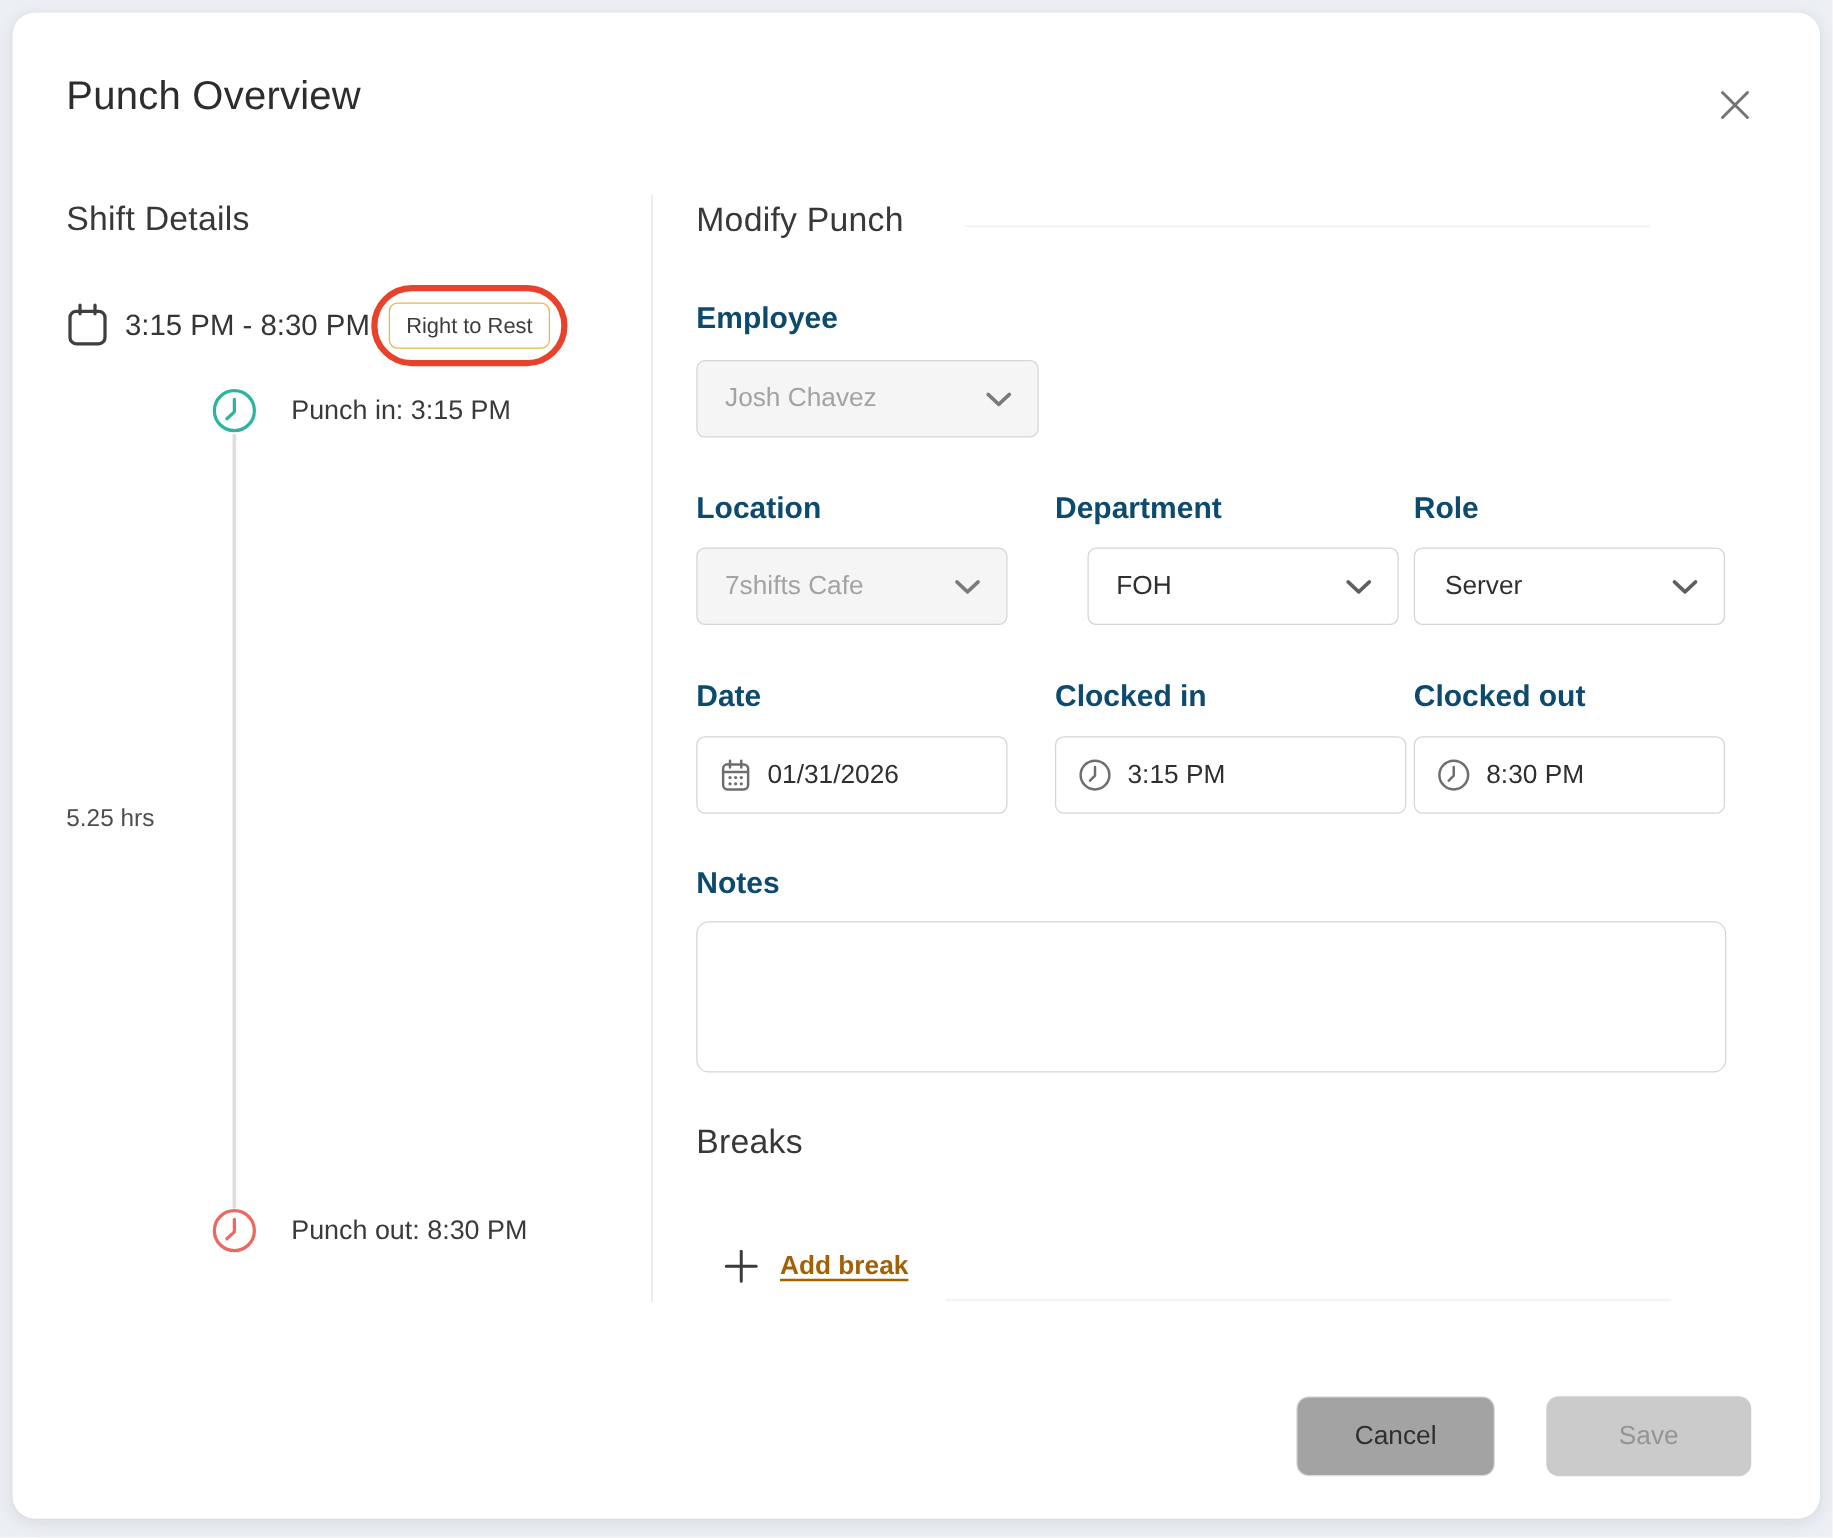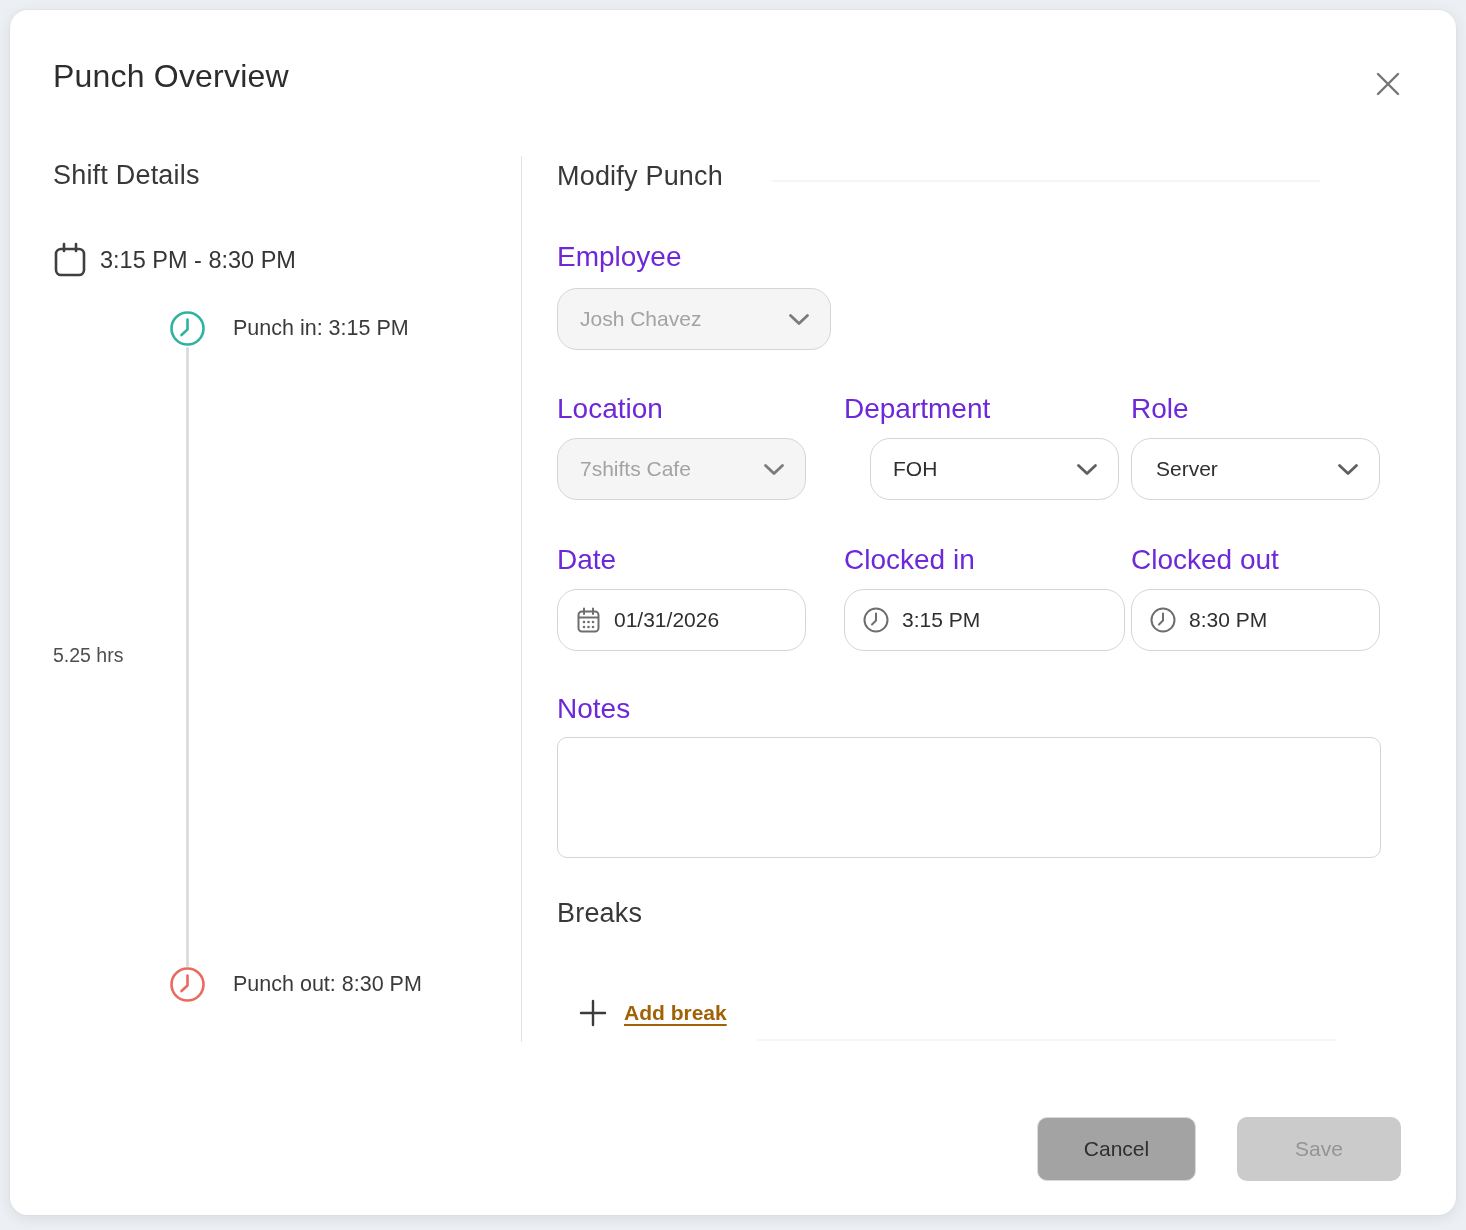--- a/index.html
+++ b/index.html
@@ -54,23 +54,23 @@
   .punch-out-row{left:159px;top:956px;height:37px;}
   .punch-label{font-size:21.5px;color:#3A3A3A;margin-left:27px;}
   .duration-label{left:43px;top:634px;font-size:19.5px;color:var(--text-mid);}
 
   
   .v-divider{left:511px;top:146px;width:1px;height:886px;background:#E3E3E3;}
   .faint-line{height:2px;background:#F5F5F6;}
 
   
   .modify-heading{left:547px;top:151px;}
-  .field-label{font-size:28px;font-weight:400;color:#6d28d9;}
+  .field-label{font-size:24px;font-weight:700;color:#0c4a6e;}
   .control{
-    border:1px solid var(--border-gray);border-radius:20px;background:#fff;
+    border:1px solid var(--border-gray);border-radius:7px;background:#fff;
     display:flex;align-items:center;font-size:21px;color:#2F2F2F;cursor:pointer;
   }
   .control.disabled{background:#F5F5F6;color:var(--text-disabled);cursor:default;}
   .select-control{justify-content:space-between;padding:0 20px 0 22px;}
   .input-control{padding:0 14px 0 18px;}
   .input-control .icon-wrap{display:flex;align-items:center;margin-right:13px;}
   textarea.notes-area{
     border:1px solid var(--border-gray);border-radius:10px;background:#fff;resize:none;
     font-family:"Liberation Sans",sans-serif;font-size:20px;color:#2F2F2F;padding:14px 16px;outline:none;
   }
@@ -108,20 +108,23 @@
   <h2 class="abs section-heading shift-heading">Shift Details</h2>
 
   <div class="abs shift-row">
     <span>
       <svg width="34" height="36" viewBox="0 0 34 36" fill="none">
         <rect x="3" y="7" width="28" height="26" rx="5" class="stroke-dark" stroke-width="2.6"></rect>
         <path d="M11 2 V9 M23 2 V9" class="stroke-dark" stroke-width="2.6" stroke-linecap="round"></path>
       </svg>
     </span>
     <span class="shift-time">3:15 PM - 8:30 PM</span>
+    <span class="annotation-oval">
+      <span class="badge-rtr">Right to Rest</span>
+    </span>
   </div>
 
   <div class="abs timeline-line"></div>
 
   <div class="abs punch-row punch-in-row">
     <span>
       <svg width="37" height="37" viewBox="0 0 37 37" fill="none">
         <circle cx="18.5" cy="18.5" r="16" class="stroke-teal" stroke-width="2.6"></circle>
         <path d="M18.5 9.5 V19.5 L12.5 25" class="stroke-teal" stroke-width="2.6" stroke-linecap="round" stroke-linejoin="round"></path>
       </svg>

